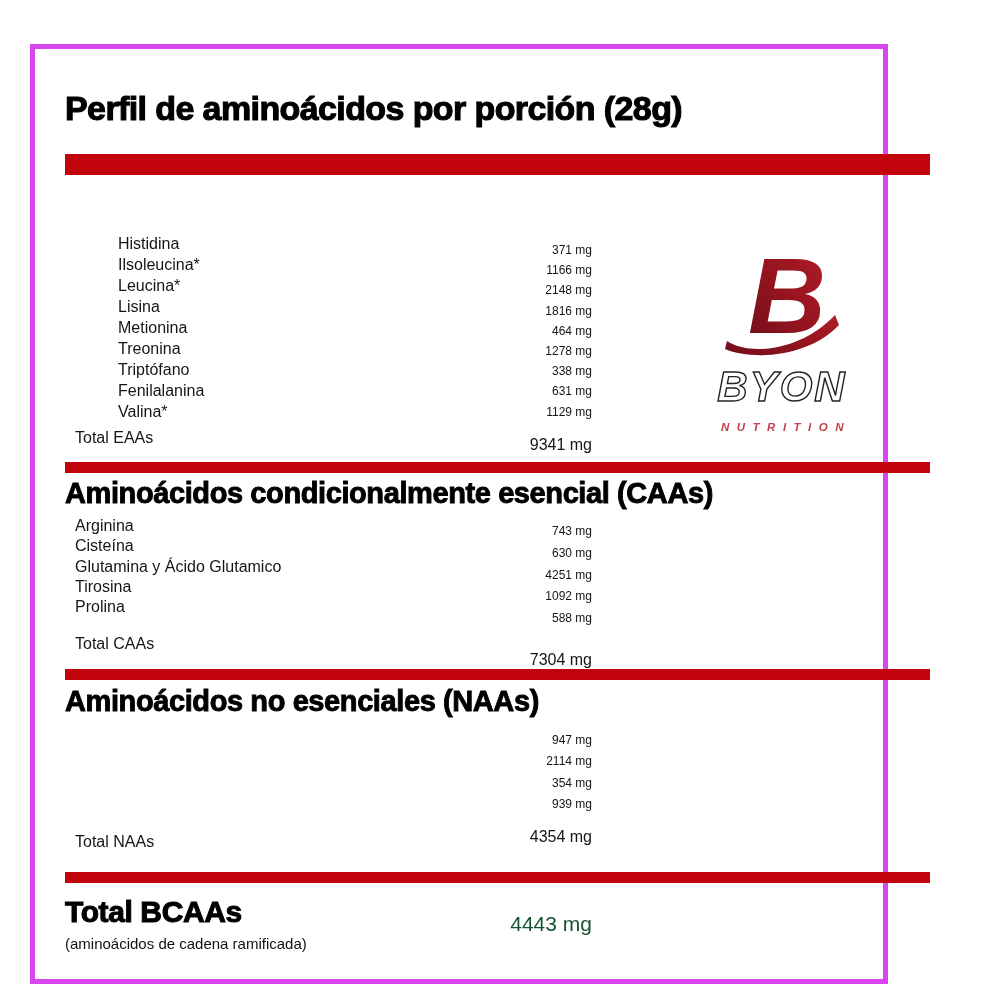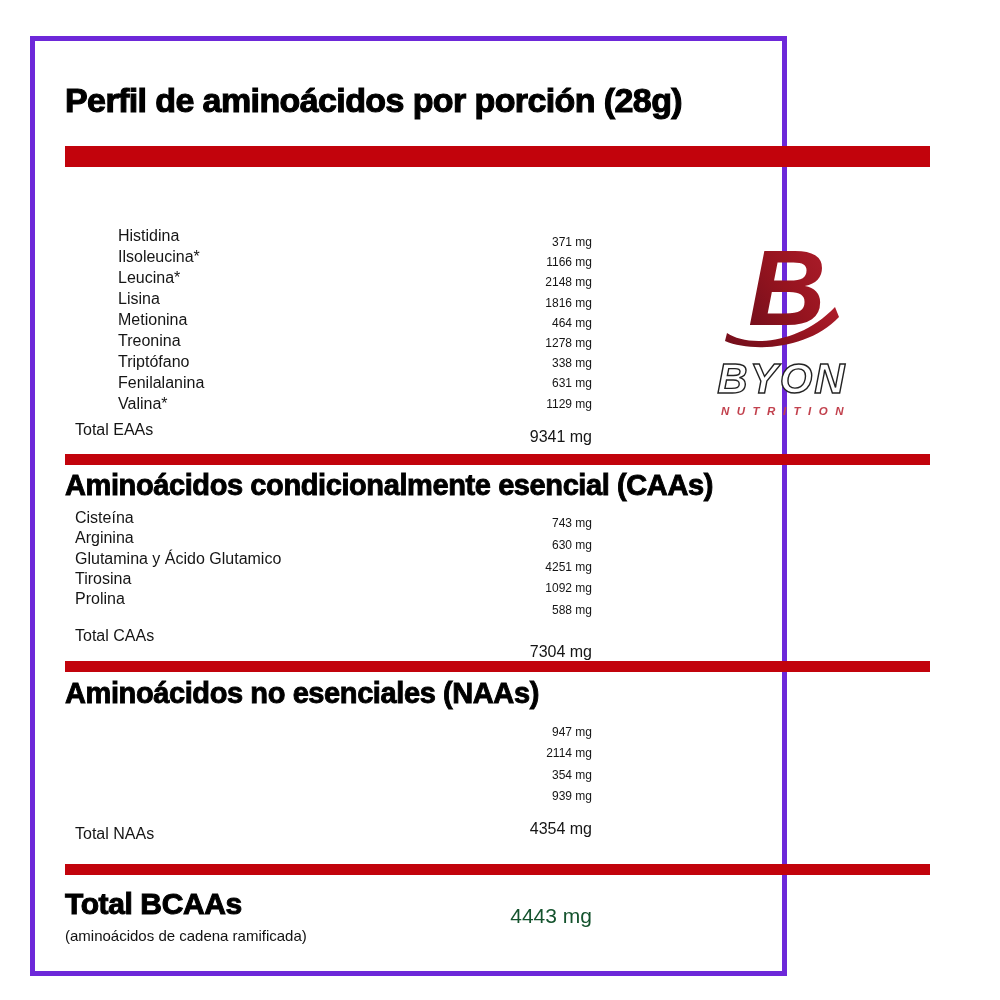--- a/index.html
+++ b/index.html
@@ -1,19 +1,19 @@
 <!DOCTYPE html>
 <html><head>
 <meta charset="utf-8">
 <style>
   * { margin:0; padding:0; box-sizing:border-box; }
   html,body { width:1000px; height:1000px; background:#ffffff;
               font-family:"Liberation Sans", sans-serif; color:#111; }
-  .card { position:absolute; left:30px; top:36px; width:757px; height:940px;
-          background:#fff; border:5px solid #6d28d9; }
+  .card { position:absolute; left:30px; top:44px; width:858px; height:940px;
+          background:#fff; border:5px solid #d946ef; }
   .card > * { position:absolute; }
 
   .page-title { left:30px; top:40px; font-size:34px; font-weight:900;
                 letter-spacing:-0.6px; color:#000;
                 -webkit-text-stroke:1.1px #000; white-space:nowrap; }
 
   .divider { left:30px; width:865px; background:#c2030c; }
   .divider.thick { top:105px; height:21px; }
   .divider.d2 { top:413px; height:11px; }
   .divider.d3 { top:620px; height:11px; }
@@ -45,21 +45,21 @@
 
   .bcaa-title { left:30px; top:846px; font-size:30px; font-weight:900;
                 letter-spacing:-0.4px; -webkit-text-stroke:1px #000; color:#000; }
   .bcaa-value { left:417px; top:863px; width:140px; text-align:right;
                 font-size:21px; color:#14532d; }
   .bcaa-sub   { left:30px; top:886px; font-size:15px; color:#111; }
 
   .logo { left:650px; top:188px; width:195px; text-align:center; }
   .logo-b-wrap { display:block; margin:0 auto; }
   .byon-wrap { display:block; margin:2px auto 0; }
-  .nutrition { margin-top:2px; font-size:11.5px; font-style:italic;
+  .nutrition { margin-top:10px; font-size:11.5px; font-style:italic;
                letter-spacing:7.5px; padding-left:7px; color:#c2424e;
                font-weight:600; white-space:nowrap; }
 </style>
 </head>
 <body>
 
 <div class="card">
 
   <div class="page-title">Perfil de aminoácidos por porción (28g)</div>
 
@@ -87,22 +87,22 @@
     <div>631 mg</div>
     <div>1129 mg</div>
   </div>
   <div class="total-label t-eaa-l">Total EAAs</div>
   <div class="total-value t-eaa-v">9341 mg</div>
 
   <div class="divider d2"></div>
 
   <div class="sec-header caa">Aminoácidos condicionalmente esencial (CAAs)</div>
   <div class="col-names caa-names">
+    <div>Arginina</div>
     <div>Cisteína</div>
-    <div>Arginina</div>
     <div>Glutamina y Ácido Glutamico</div>
     <div>Tirosina</div>
     <div>Prolina</div>
   </div>
   <div class="col-values caa-values">
     <div>743 mg</div>
     <div>630 mg</div>
     <div>4251 mg</div>
     <div>1092 mg</div>
     <div>588 mg</div>

